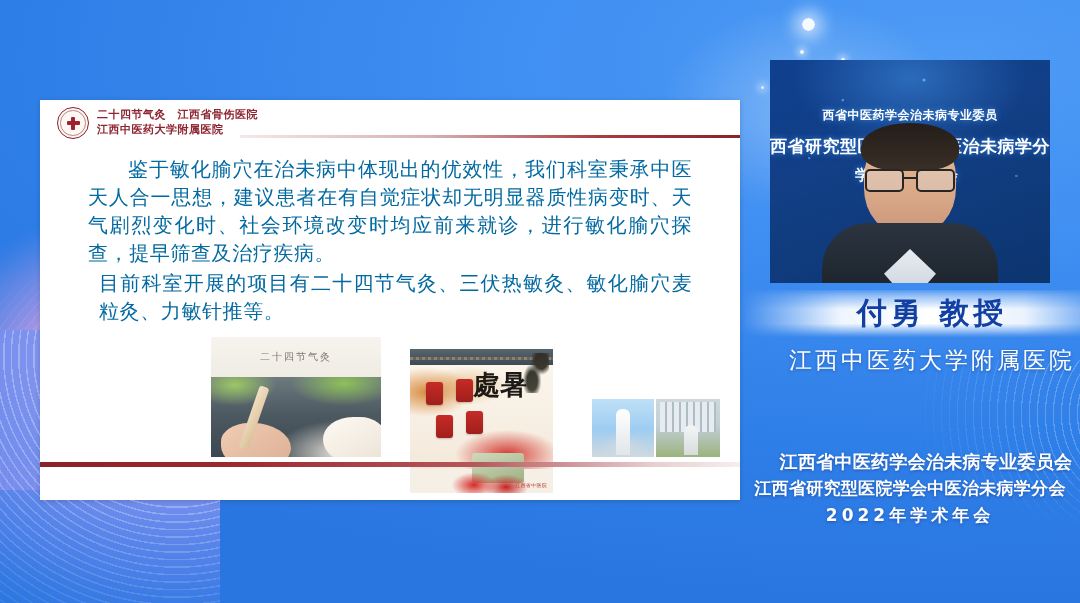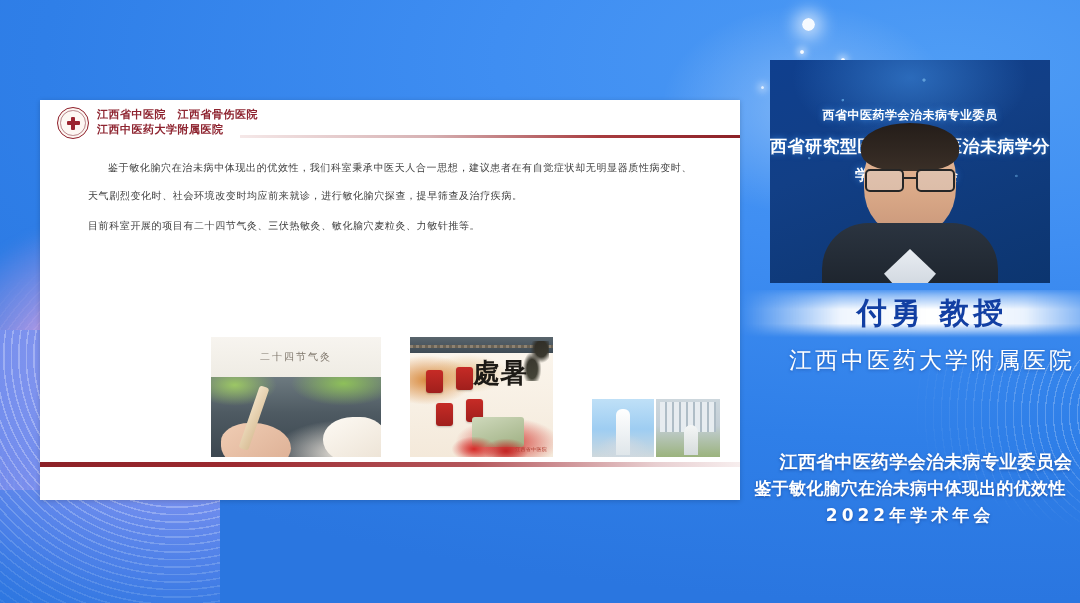--- a/index.html
+++ b/index.html
@@ -95,26 +95,26 @@
     background:linear-gradient(90deg, rgba(245,232,232,1) 0%, rgba(214,177,179,1) 38%, rgba(168,60,63,1) 72%, #8c2127 100%);
   }
 
   .slide-title{
     margin:14px 0 0 55px;
     font-family:"DejaVu Serif","Liberation Serif",serif;
     font-size:21px;font-weight:700;color:#1a1a1a;letter-spacing:2px;
   }
   .slide-body{
     margin:13px 48px 0 48px;
-    font-family:Liberation Mono, monospace;
-    font-size:10px;color:#404040;line-height:28px;letter-spacing:.6px;
+    font-family:Liberation Sans, sans-serif;
+    font-size:20px;color:#0369a1;line-height:28px;letter-spacing:.6px;
     text-align:justify;
   }
   .para-indent{text-indent:2em;}
-  .para-2{margin-top:2px;}
+  .para-2{margin-top:2px;margin-left:11px;}
 
   .photos{position:absolute;left:0;right:0;top:237px;height:125px;}
   .photo{position:absolute;overflow:hidden;}
   .photo-jieqi{left:171px;top:0;width:170px;height:120px;background:#efe9e0;}
   .pj-top{
     position:absolute;left:0;top:0;width:100%;height:40px;
     background:linear-gradient(180deg,#f7f4ef 0%,#efece4 100%);
     display:flex;align-items:center;justify-content:center;
   }
   .pj-top span{
@@ -135,21 +135,21 @@
   }
   .pj-stick{
     position:absolute;left:38px;top:8px;width:10px;height:66px;border-radius:3px;
     background:linear-gradient(100deg,#f2e2c6,#d9bf98);transform:rotate(19deg);
   }
   .pj-cloth{
     position:absolute;right:-4px;bottom:-6px;width:62px;height:46px;border-radius:48% 40% 30% 50%;
     background:linear-gradient(150deg,#fdfaf4,#ece2d4);
   }
 
-  .photo-chushu{left:370px;top:0;width:143px;height:120px;background:#f6efe6;text-decoration:underline;}
+  .photo-chushu{left:370px;top:12px;width:143px;height:144px;background:#f6efe6;text-decoration:underline;}
   .pc-sky{
     position:absolute;left:0;top:0;width:100%;height:16px;
     background:linear-gradient(180deg,#59656d,#3e4a54);
   }
   .pc-rope{position:absolute;left:0;top:8px;width:100%;height:3px;
     background:repeating-linear-gradient(90deg,#8d8272 0 3px,#6c6354 3px 6px);}
   .pc-wash{
     position:absolute;left:0;top:16px;width:100%;height:104px;
     background:
       radial-gradient(ellipse 46% 34% at 12% 26%, #d98b3f 0%, rgba(217,139,63,0) 70%),
@@ -339,21 +339,21 @@
   <div class="swirl swirl-violet"></div>
 
   <div class="slide">
 
     <div class="slide-head">
       <div class="logo">
         <div class="logo-ring"></div>
         <div class="cross"></div>
       </div>
       <div class="head-text">
-        <div class="head-line1">江西省中医院　江西省骨伤医院</div>
+        <div class="head-line1">二十四节气灸　江西省骨伤医院</div>
         <div class="head-line2">江西中医药大学附属医院</div>
       </div>
       <div class="head-rule"></div>
     </div>
 
 
     <div class="slide-body">
       <div class="para-indent">鉴于敏化腧穴在治未病中体现出的优效性，我们科室秉承中医天人合一思想，建议患者在有自觉症状却无明显器质性病变时、天气剧烈变化时、社会环境改变时均应前来就诊，进行敏化腧穴探查，提早筛查及治疗疾病。</div>
       <div class="para-2">目前科室开展的项目有二十四节气灸、三伏热敏灸、敏化腧穴麦粒灸、力敏针推等。</div>
     </div>
@@ -419,17 +419,17 @@
   <div class="wave"></div>
 
   <div class="nameplate">
     <div class="np-glow"></div>
     <div class="np-name">付勇  教授</div>
     <div class="np-org">江西中医药大学附属医院</div>
   </div>
 
   <div class="conf">
     <div class="conf-line conf-1">江西省中医药学会治未病专业委员会</div>
-    <div class="conf-line conf-2">鉴于敏化腧穴在治未病中体现出的优效性</div>
+    <div class="conf-line conf-2">江西省研究型医院学会中医治未病学分会</div>
     <div class="conf-line conf-3">2022年学术年会</div>
   </div>
 
 </div>
 
 </body></html>

